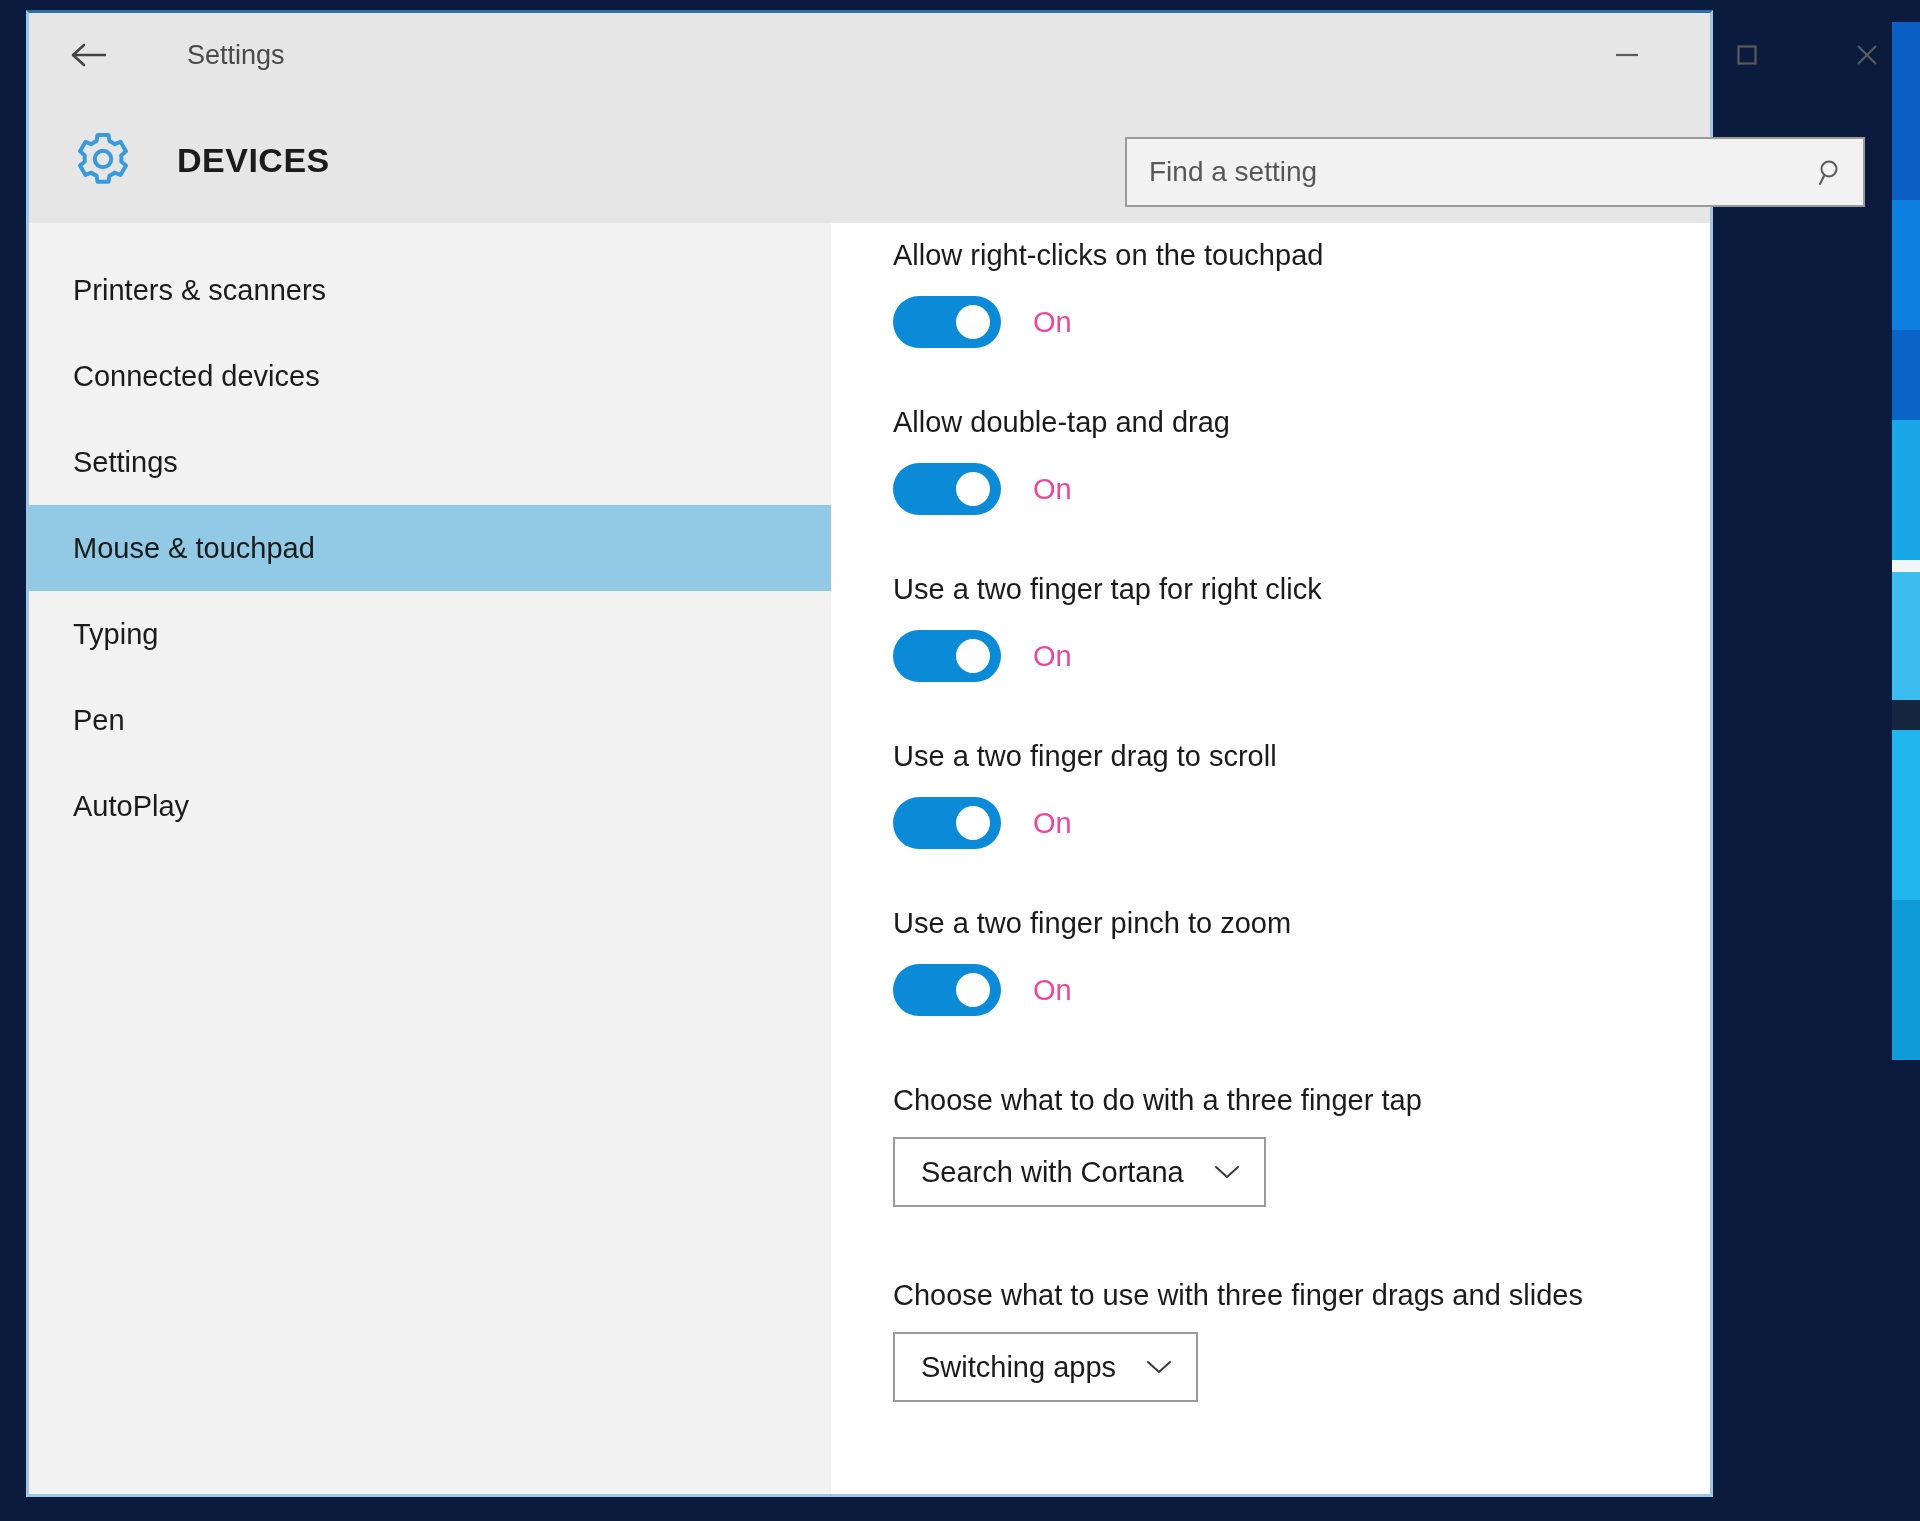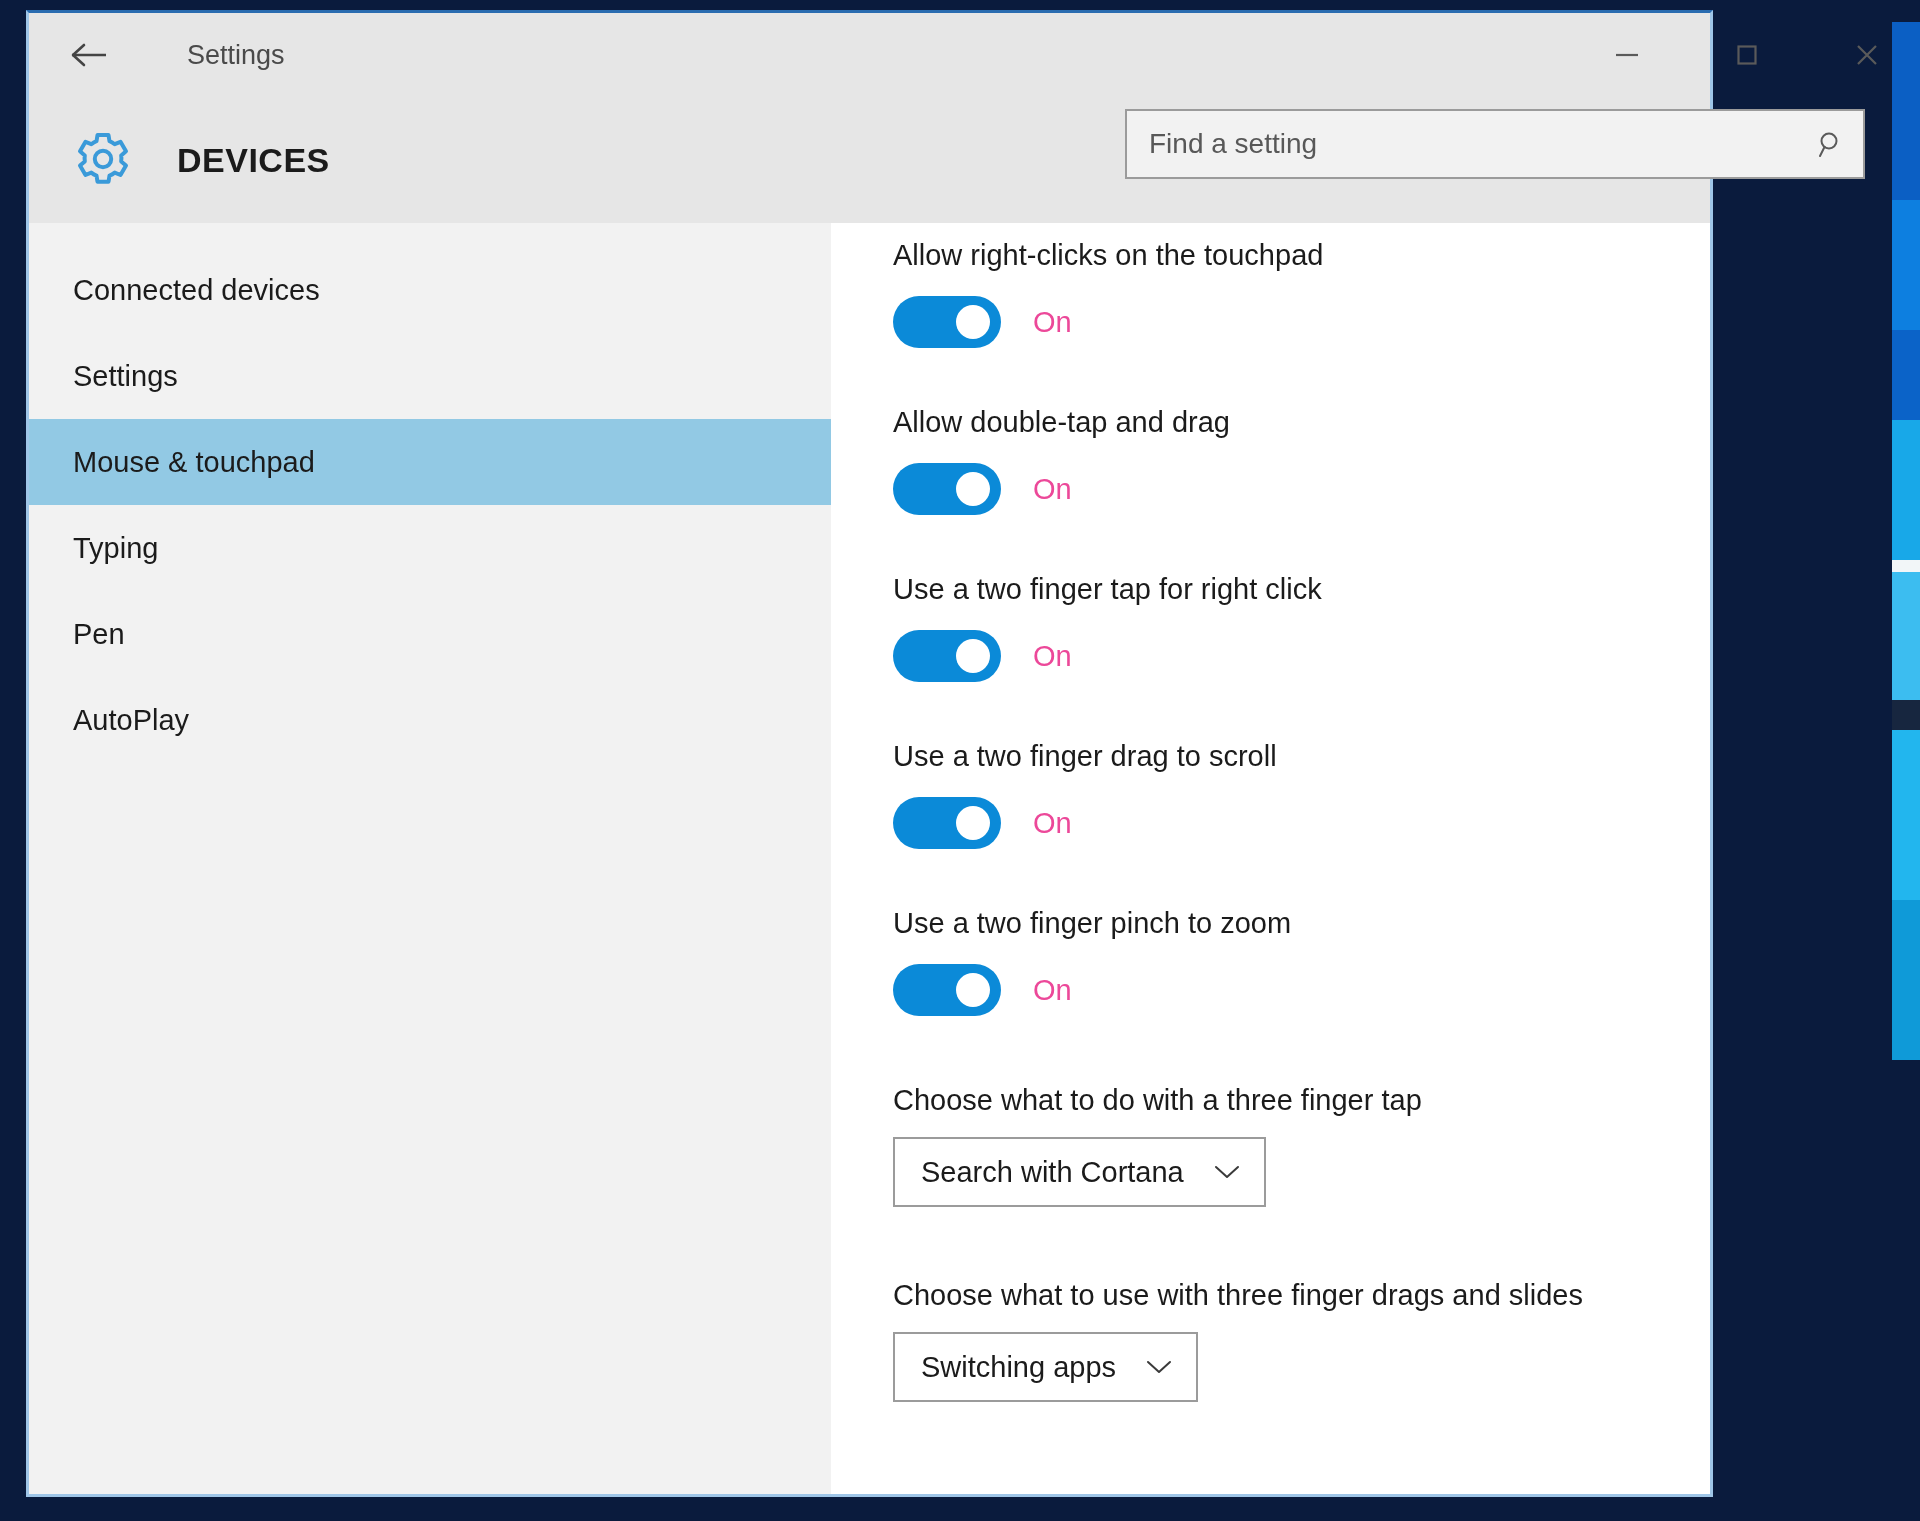--- a/index.html
+++ b/index.html
@@ -102,21 +102,21 @@
     left: 148px; top: 0;
     height: 126px;
     display: flex; align-items: center;
     font-size: 34px;
     font-weight: bold;
     color: #1b1b1b;
     letter-spacing: 0.5px;
   }
   #search-wrap {
     position: absolute;
-    left: 1096px; top: 12px;
+    left: 1096px; top: 40px;
     width: 740px; height: 70px;
     background: #f2f2f2;
     border: 2px solid #9b9b9b;
     display: flex; align-items: center;
   }
   #search-input {
     flex: 1;
     height: 100%;
     border: none;
     outline: none;
@@ -280,20 +280,23 @@
             <path d="M8.5 18 L4 27" stroke="#5a5a5a" stroke-width="2" fill="none" stroke-linecap="round"></path>
           </svg>
         </div>
       </div>
     </div>
 
     <div id="body">
 
       <nav id="sidebar">
         <div class="nav-item">
+          <span>Printers &amp; scanners</span>
+        </div>
+        <div class="nav-item">
           <span>Connected devices</span>
         </div>
         <div class="nav-item">
           <span>Settings</span>
         </div>
         <div class="nav-item selected">
           <span>Mouse &amp; touchpad</span>
         </div>
         <div class="nav-item">
           <span>Typing</span>

